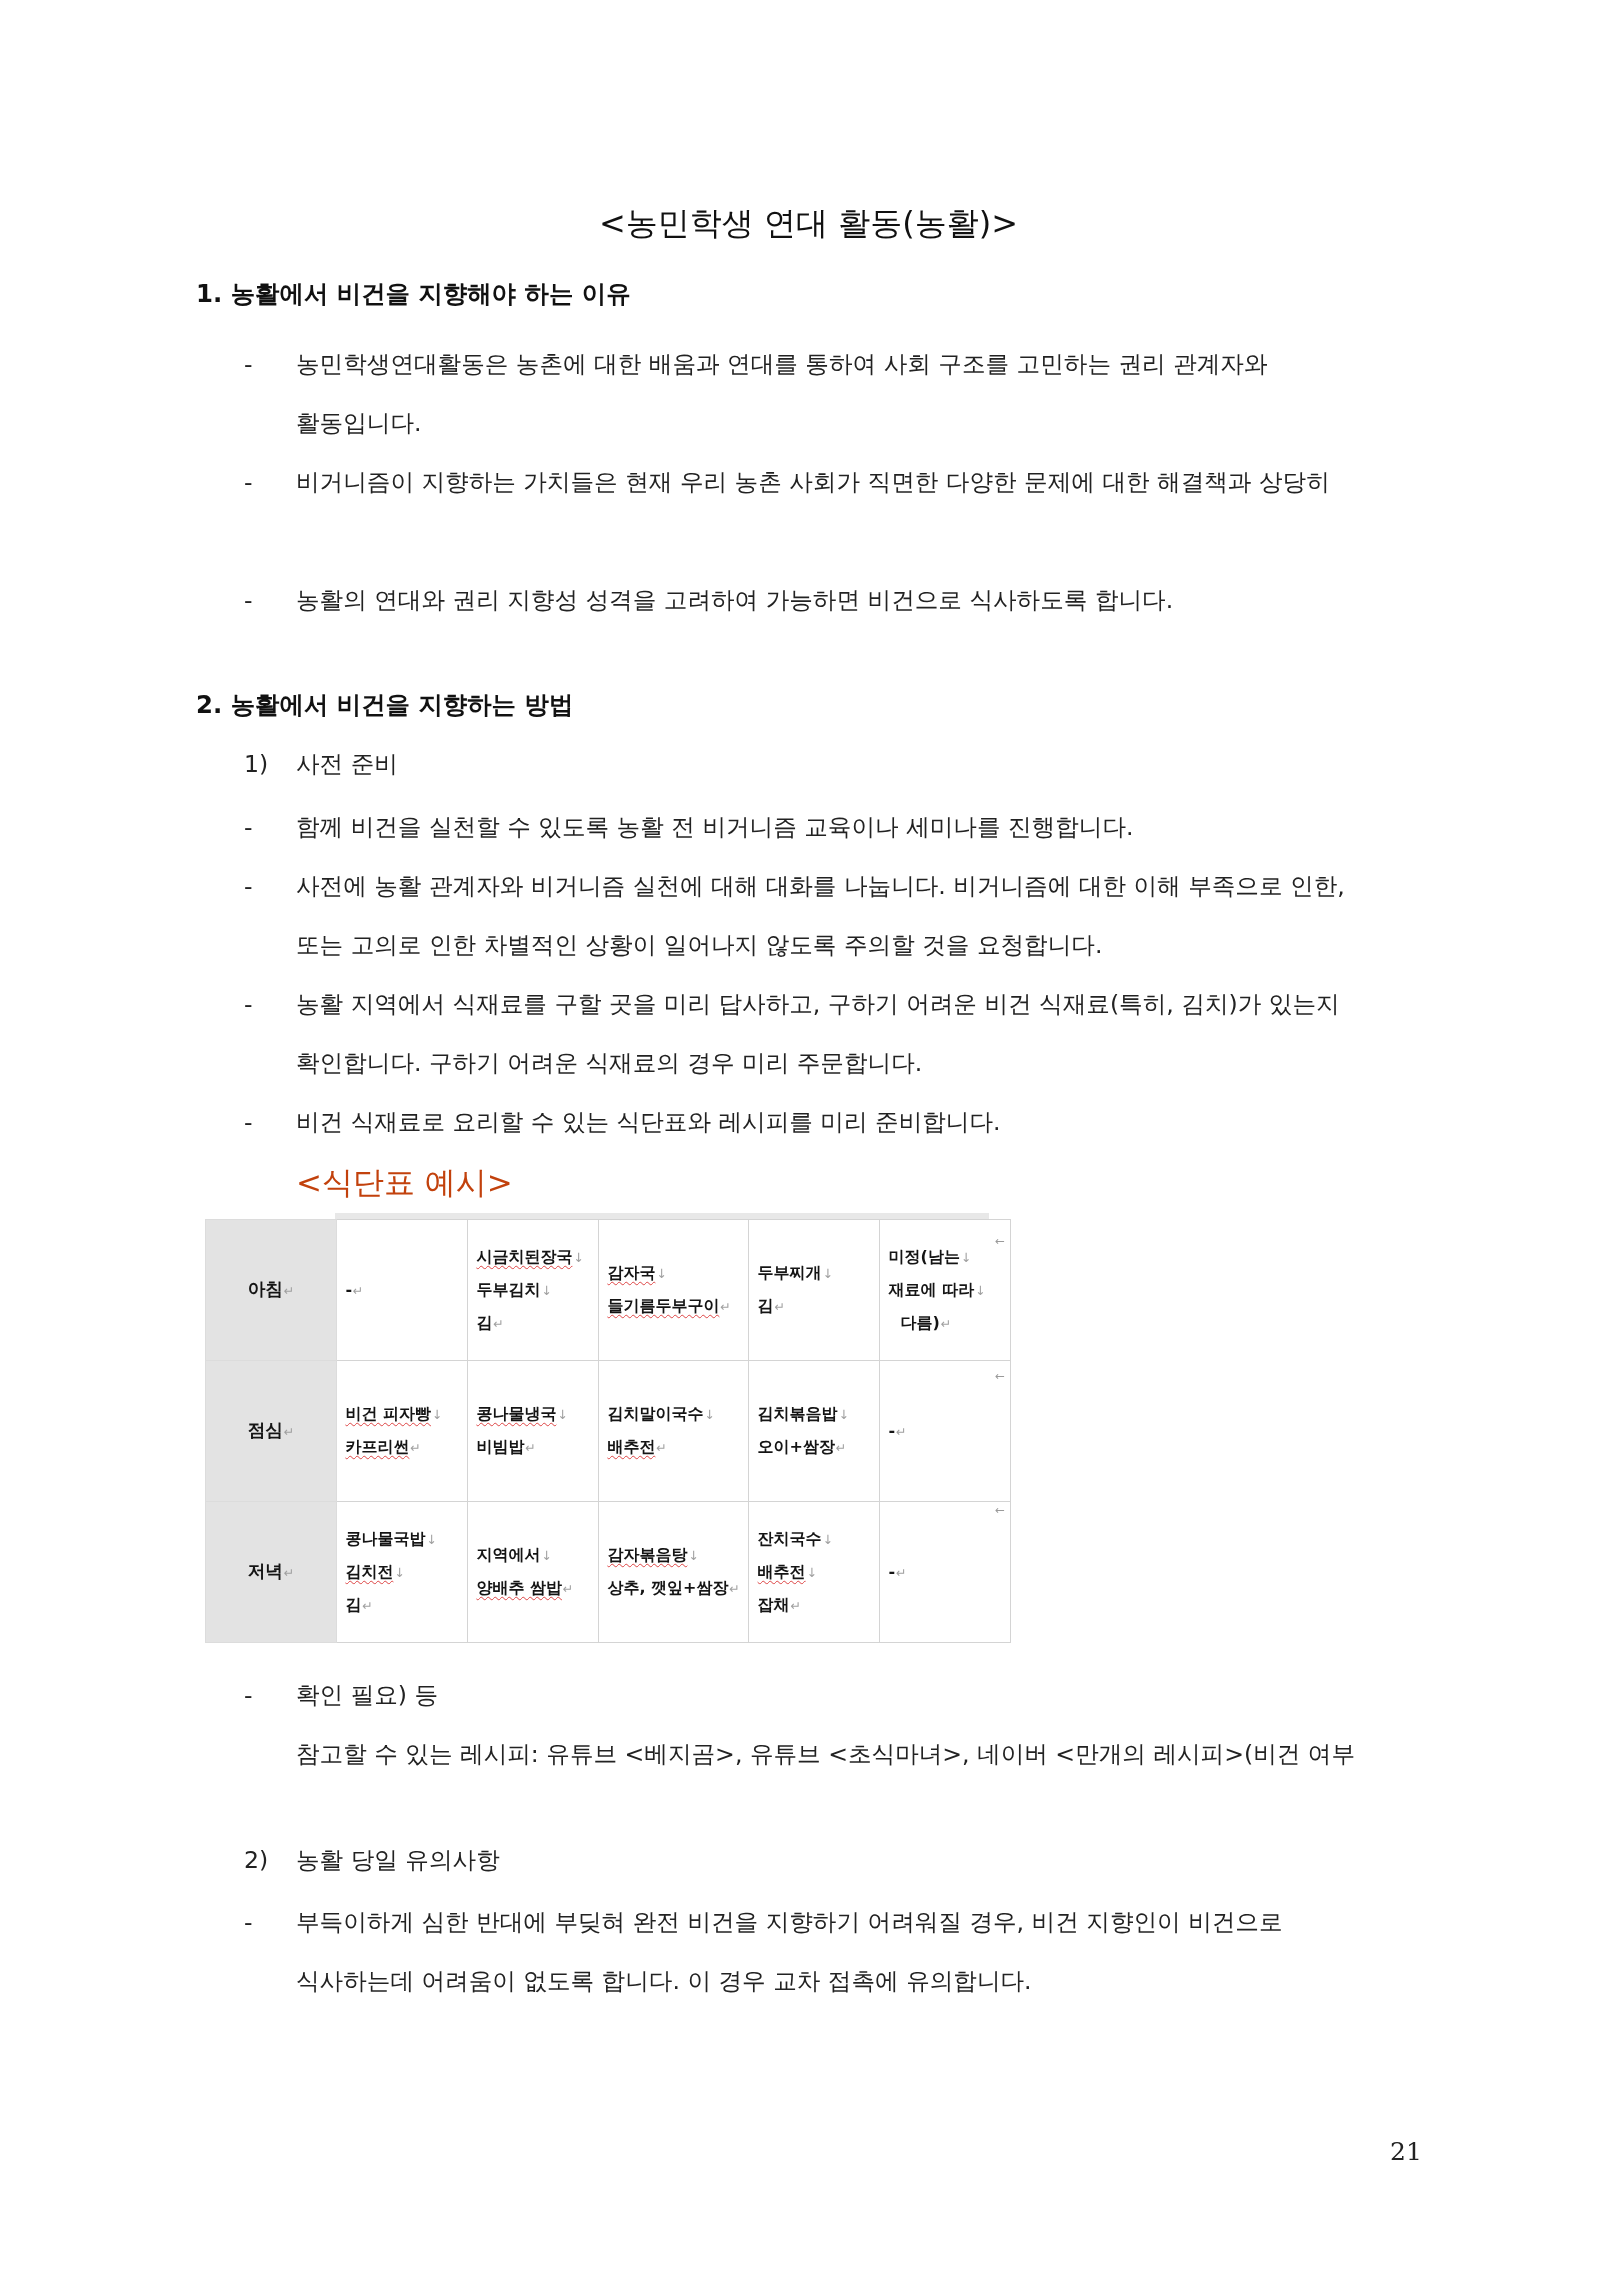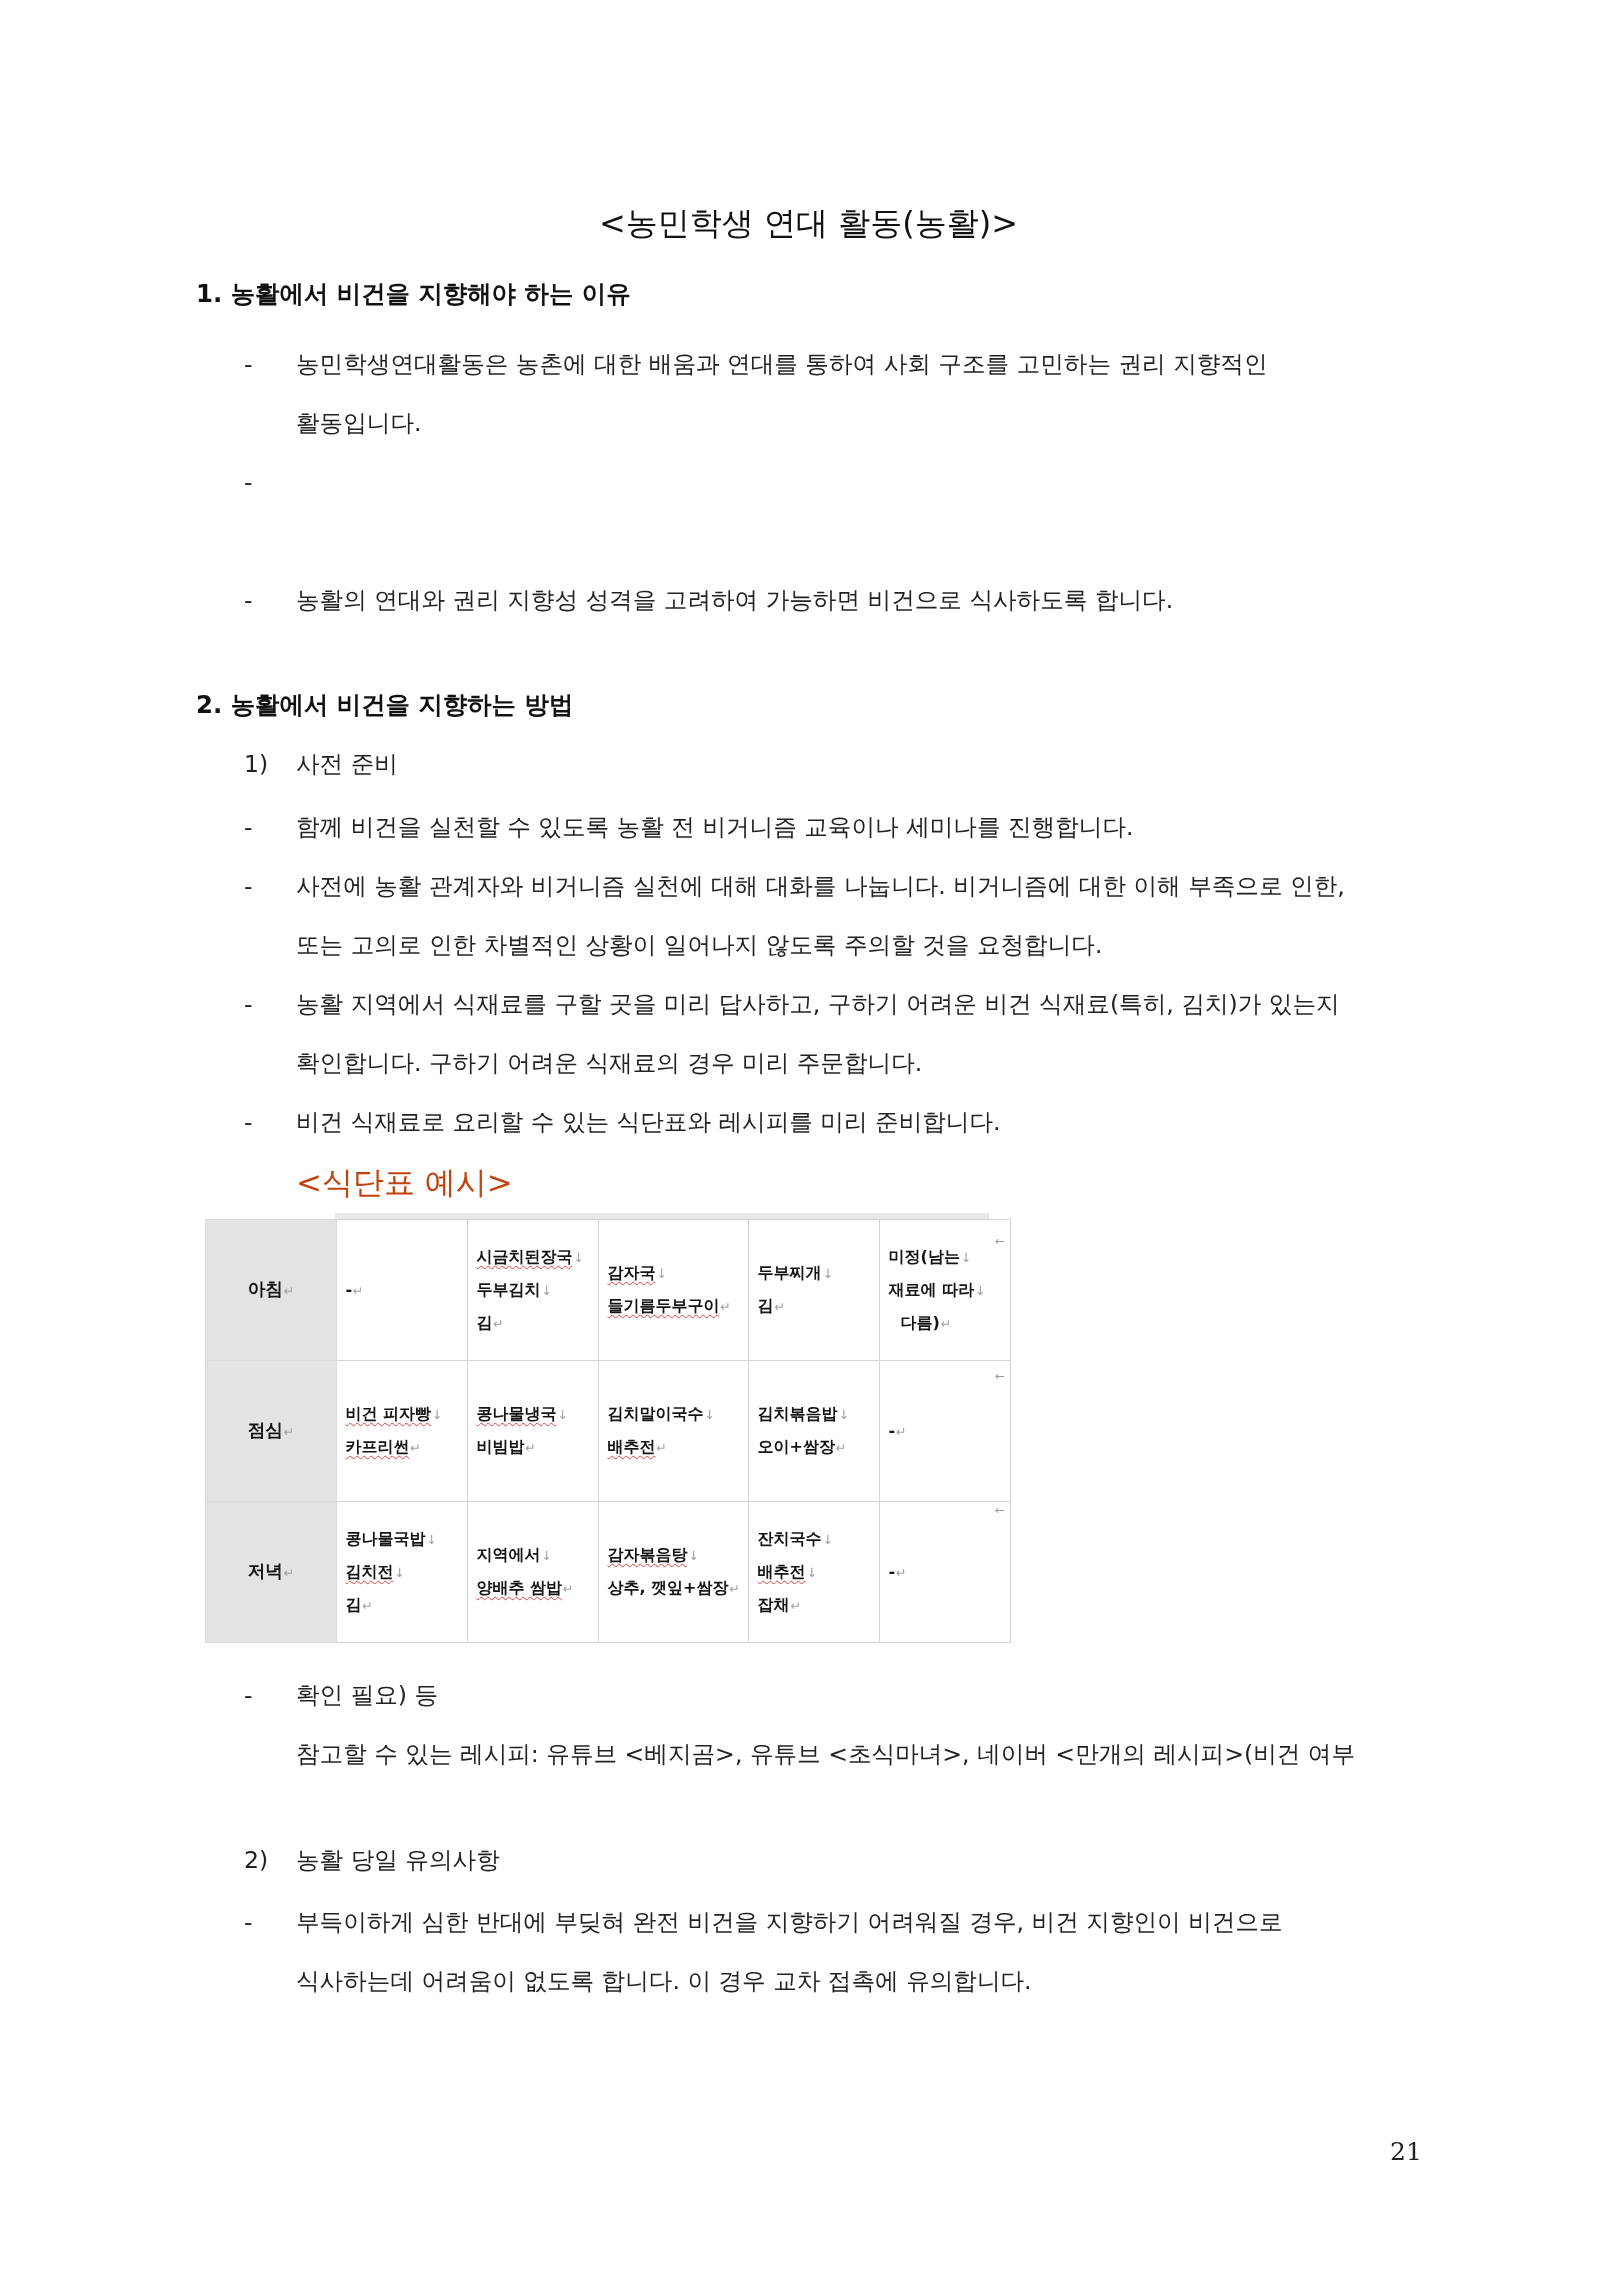--- a/index.html
+++ b/index.html
@@ -69,26 +69,27 @@
 <body>
 
 <div class="page">
 
   <div class="title">&lt;농민학생 연대 활동(농활)&gt;</div>
 
   <div class="section-heading" style="top:278px;">1. 농활에서 비건을 지향해야 하는 이유</div>
 
   <div class="bullet" style="top:335px;">
     <span class="dash">-</span>
-    <span class="text justify">농민학생연대활동은 농촌에 대한 배움과 연대를 통하여 사회 구조를 고민하는 권리 지향적인</span>
+    <span class="text justify">농민학생연대활동은 농촌에 대한 배움과 연대를 통하여 사회 구조를 고민하는 권리 관계자와</span>
     <span class="text">활동입니다.</span>
   </div>
 
   <div class="bullet" style="top:453px;">
     <span class="dash">-</span>
+    <span class="text justify">비거니즘이 지향하는 가치들은 현재 우리 농촌 사회가 직면한 다양한 문제에 대한 해결책과 상당히</span>
   </div>
 
   <div class="bullet" style="top:571px;">
     <span class="dash">-</span>
     <span class="text">농활의 연대와 권리 지향성 성격을 고려하여 가능하면 비건으로 식사하도록 합니다.</span>
   </div>
 
   <div class="section-heading" style="top:689px;">2. 농활에서 비건을 지향하는 방법</div>
 
   <div class="sub-heading" style="top:748px;">

